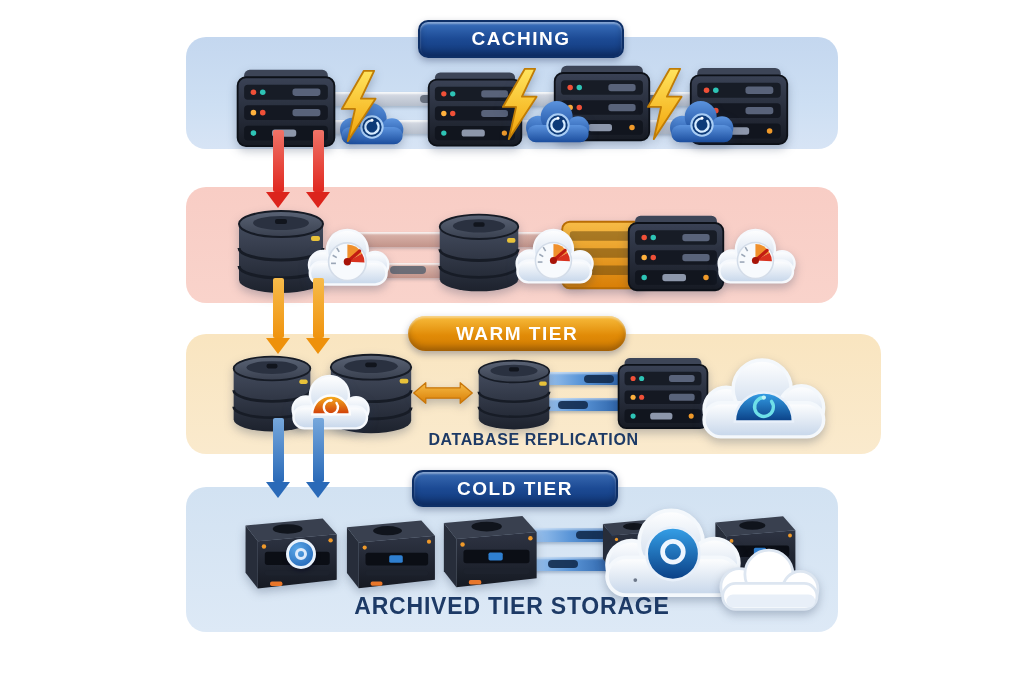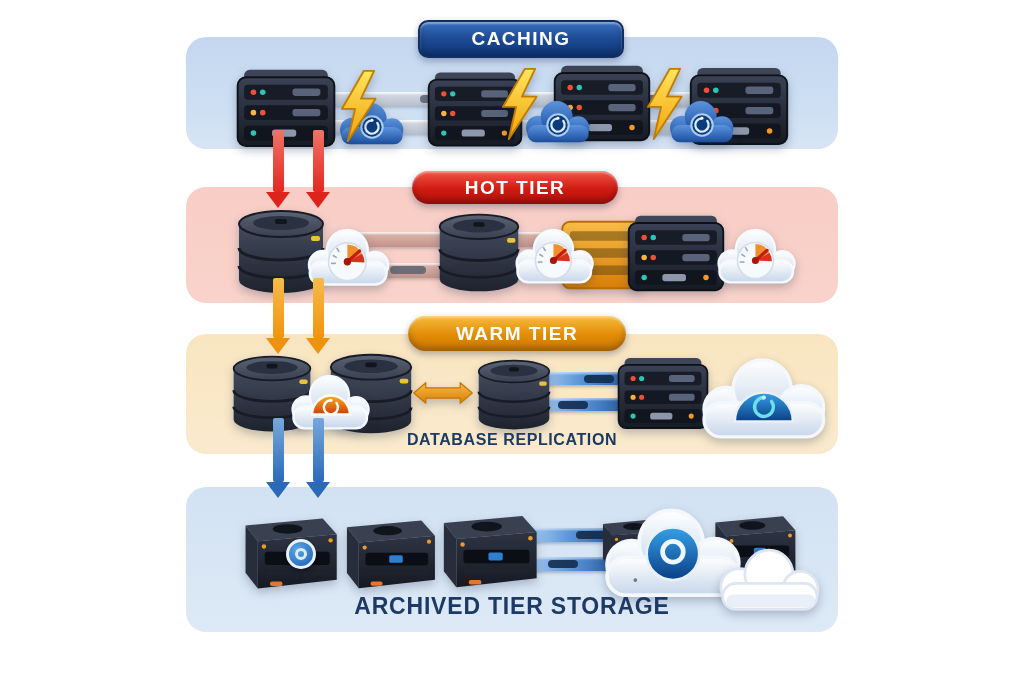--- a/index.html
+++ b/index.html
@@ -1,21 +1,21 @@
 <!DOCTYPE html>
 <html><head>
 <meta charset="utf-8">
 <style>
   html,body{margin:0;padding:0;background:#ffffff;font-family:"Liberation Sans",sans-serif;}
   .canvas{position:relative;width:1024px;height:683px;background:#ffffff;overflow:hidden;}
 
   .band{position:absolute;border-radius:20px;}
   .band-caching{left:186px;top:37px;width:652px;height:112px;background:linear-gradient(180deg,#c4d7ef 0%,#cddff3 60%,#d7e4f5 100%);}
   .band-hot{left:186px;top:187px;width:652px;height:116px;background:linear-gradient(180deg,#f8cdc5 0%,#f9d3cb 100%);}
-  .band-warm{left:186px;top:334px;width:652px;height:120px;background:linear-gradient(180deg,#f9e5c0 0%,#faeacd 100%);}
+  .band-warm{left:186px;top:334px;width:652px;height:120px;background:linear-gradient(180deg,#f9e5c0 0%,#faeacd 100%);padding-left:43px;}
   .band-cold{left:186px;top:487px;width:652px;height:145px;background:linear-gradient(180deg,#d2e2f2 0%,#dde9f6 100%);}
 
   .pill{position:absolute;display:flex;align-items:center;justify-content:center;color:#ffffff;
         font-weight:bold;font-size:19px;letter-spacing:1.5px;z-index:8;
         box-shadow:inset 0 2px 2px rgba(255,255,255,.4), inset 0 -4px 6px rgba(0,0,20,.25), 0 3px 7px rgba(30,40,80,.35);}
   .pill-caching{left:408px;top:20px;width:202px;height:34px;border-radius:10px;
         background:linear-gradient(180deg,#3a70bd,#1c4a94 50%,#113879);border:2px solid #0e2f66;margin-left:10px;}
   .pill-hot{left:412px;top:171px;width:206px;height:33px;border-radius:17px;
         background:linear-gradient(180deg,#f25648,#d01b12 55%,#b31109);}
   .pill-warm{left:408px;top:316px;width:218px;height:35px;border-radius:18px;
@@ -341,23 +341,20 @@
         <svg>
           <use href="#sym-gaugecloud"></use>
         </svg>
       </div>
     <div class="icon z4" style="left:524px;top:33px;width:94px;height:70px">
         <svg>
           <use href="#sym-gaugecloud"></use>
         </svg>
       </div>
   </section>
-  <div class="pill pill-hot">
-    <span>HOT TIER</span>
-  </div>
 
   <section class="band band-warm">
     <div class="icon z2" style="left:40px;top:18px;width:92px;height:84px">
         <svg>
           <use href="#sym-db"></use>
         </svg>
       </div>
     <div class="icon z2" style="left:136px;top:16px;width:98px;height:88px">
         <svg>
           <use href="#sym-db"></use>
@@ -438,20 +435,23 @@
           <use href="#sym-bigcloudblue"></use>
         </svg>
       </div>
     <div class="icon z5" style="left:520px;top:52px;width:124px;height:74px">
         <svg>
           <use href="#sym-plaincloud"></use>
         </svg>
       </div>
     <div class="caption caption-archived">ARCHIVED TIER STORAGE</div>
   </section>
+  <div class="pill pill-cold">
+    <span>COLD TIER</span>
+  </div>
 
   <div class="flow-arrow flow-red" style="left:266px;top:130px;height:78px">
     <span class="shaft"></span>
       <span class="head"></span>
   </div>
   <div class="flow-arrow flow-red" style="left:306px;top:130px;height:78px">
     <span class="shaft"></span>
       <span class="head"></span>
   </div>
   <div class="flow-arrow flow-orange" style="left:266px;top:278px;height:76px">

